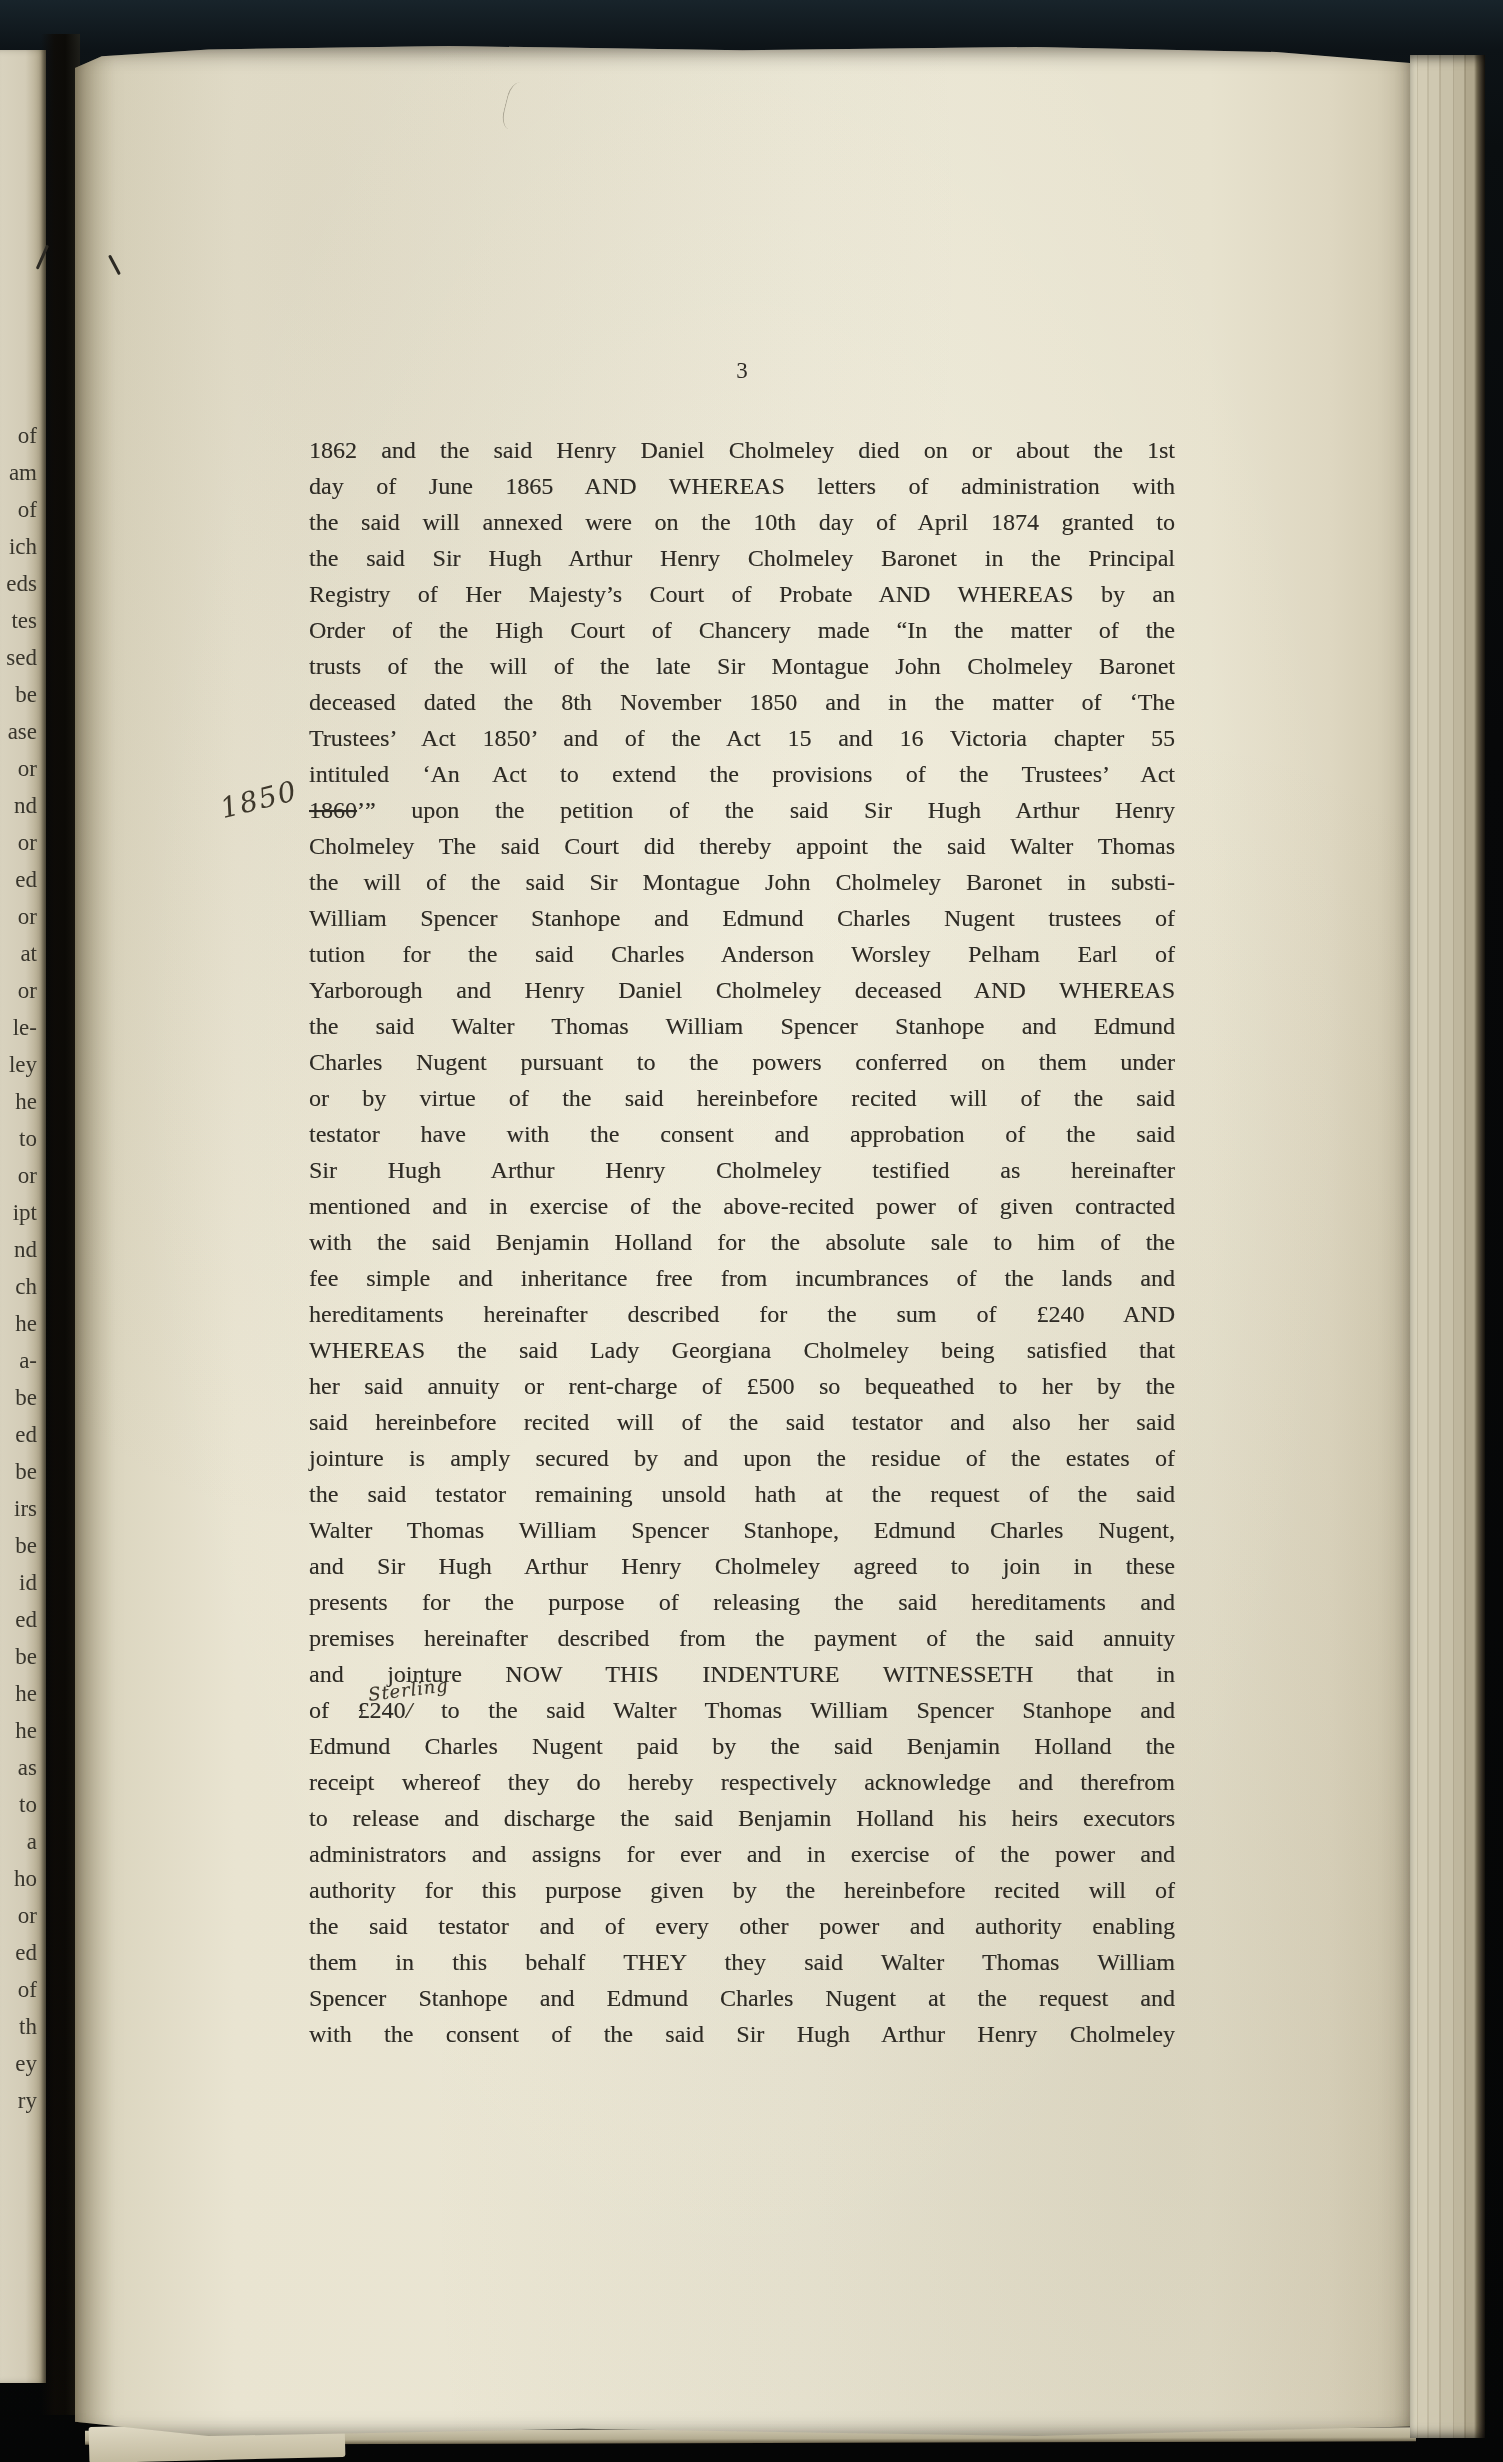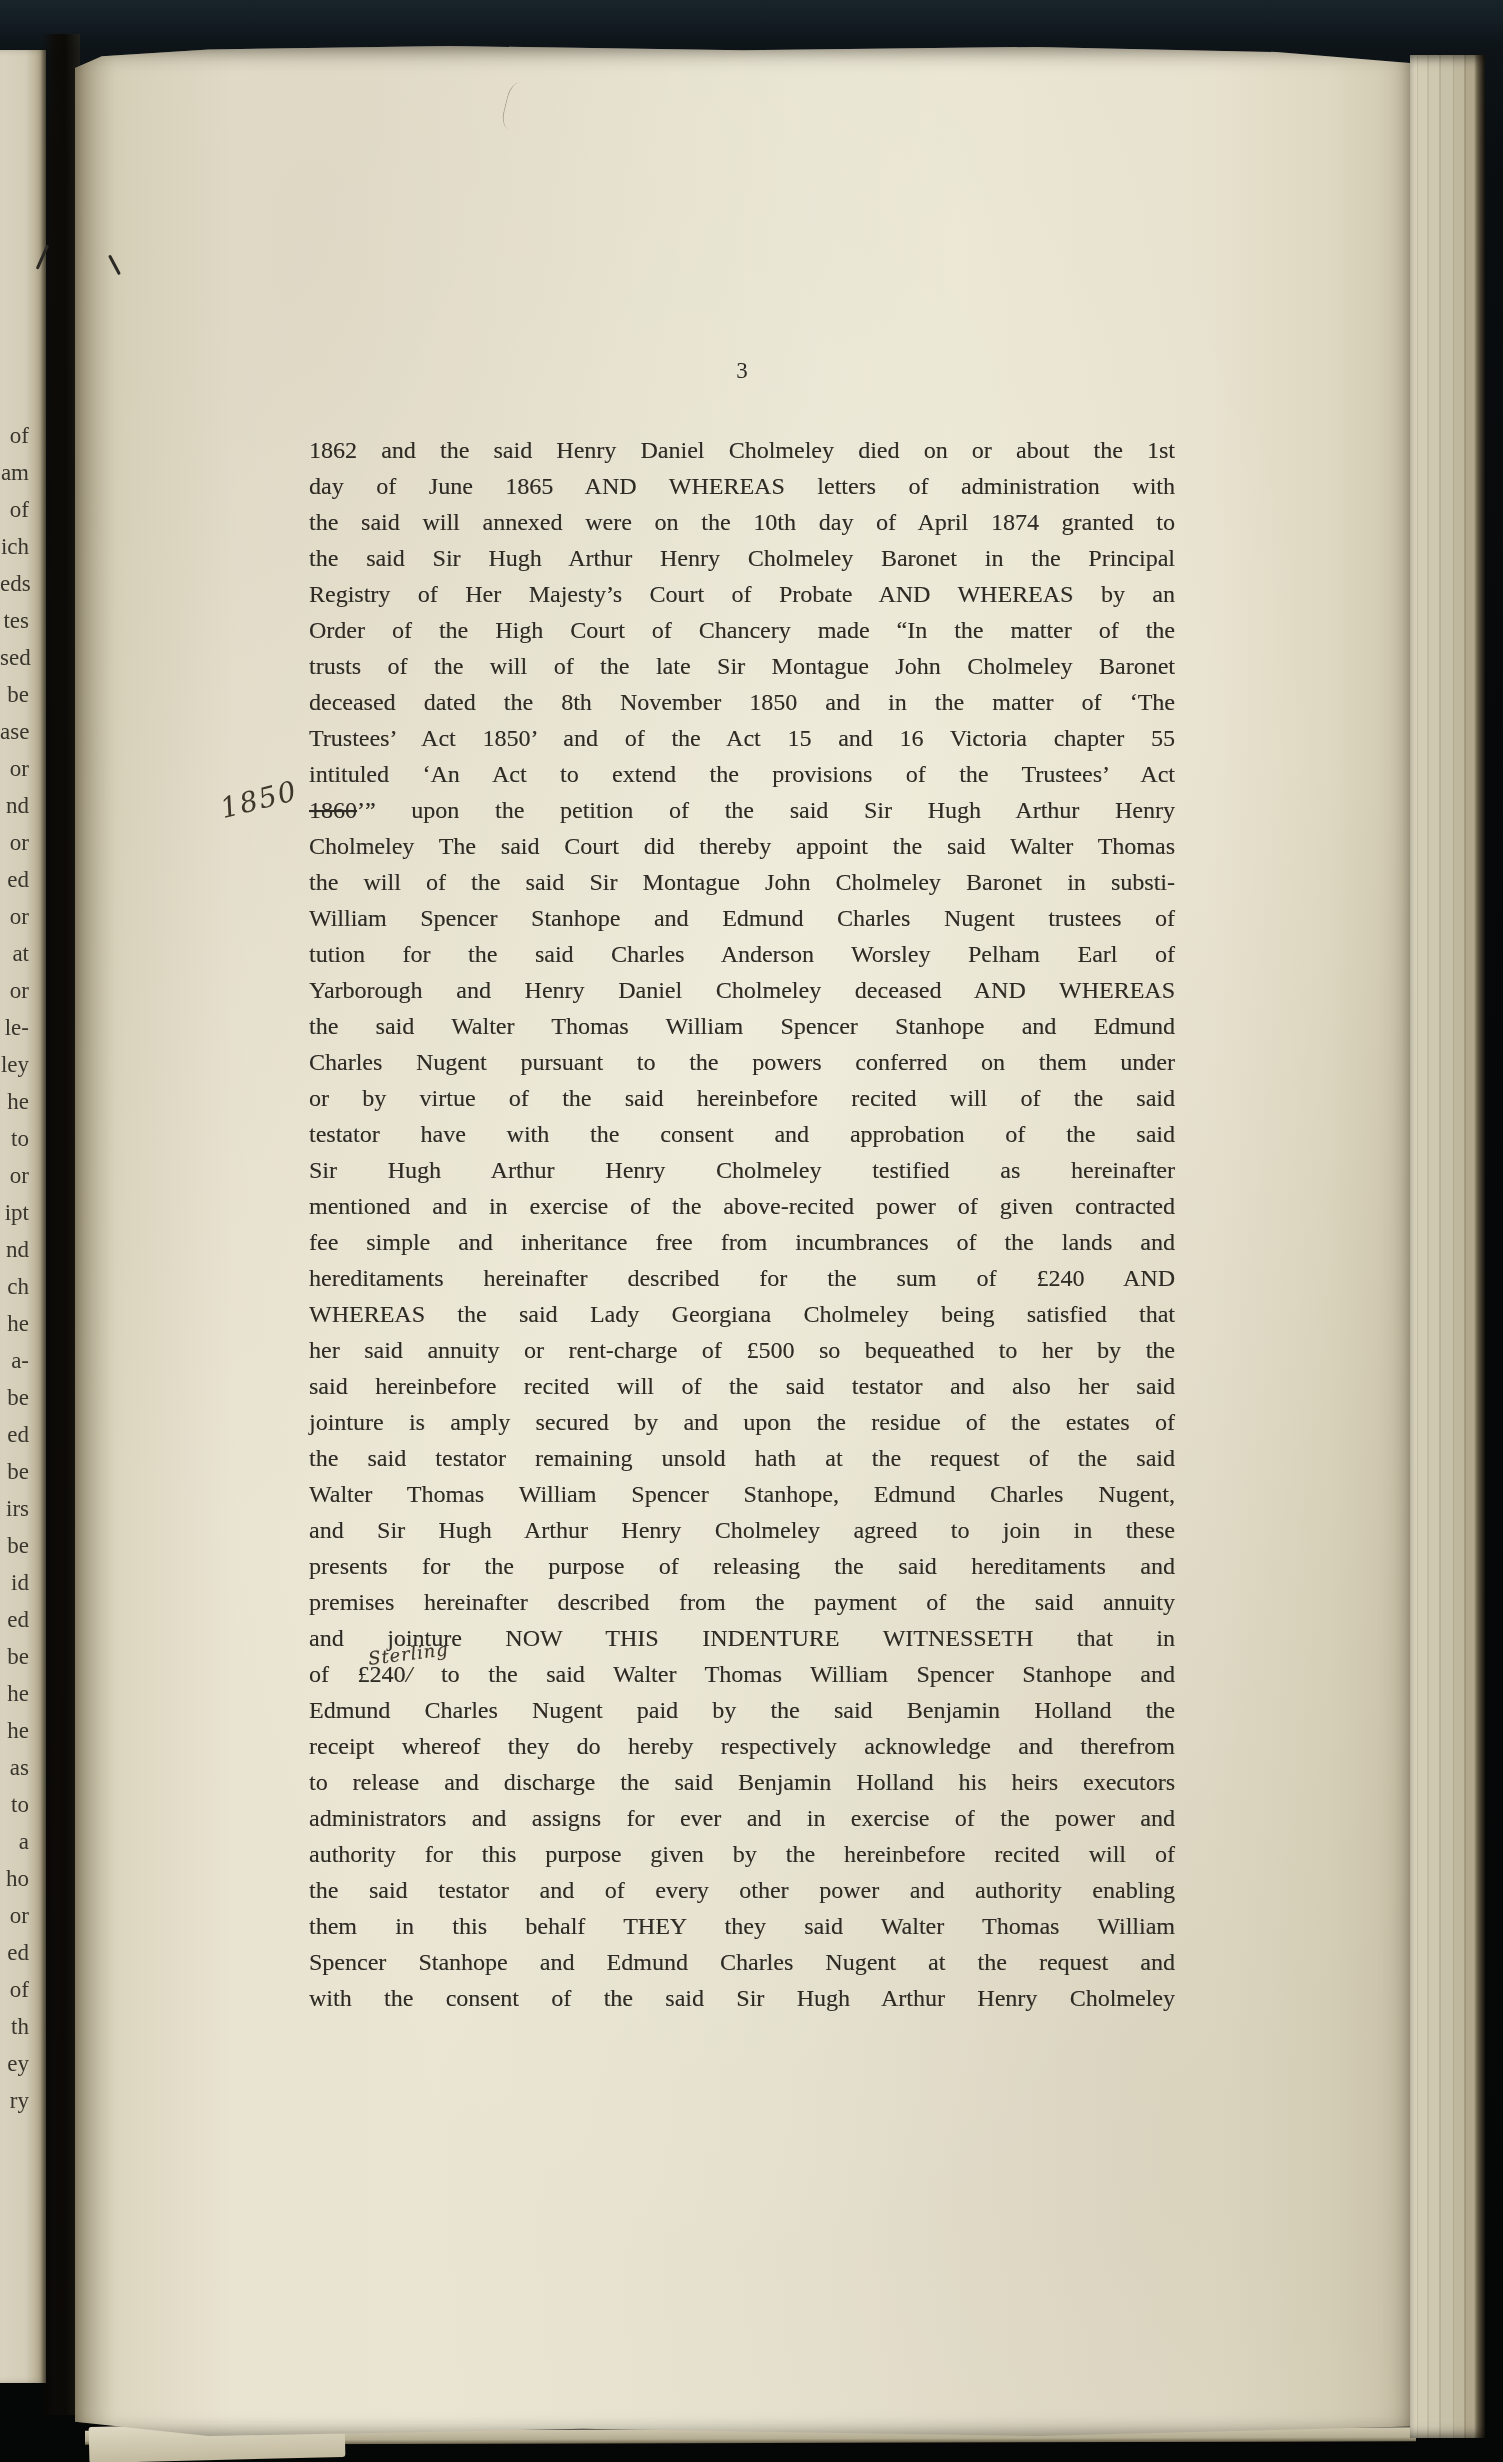--- a/index.html
+++ b/index.html
@@ -7,21 +7,21 @@
   body { font-family:"Liberation Serif", serif; background:#060707; position:relative; }
 
   .scene { position:absolute; inset:0;
     background: linear-gradient(180deg, #18242b 0%, #0d1317 2%, #0a0e10 6%, #070809 30%, #050606 100%); }
 
   
   .left-page { position:absolute; left:0; top:50px; width:46px; height:2333px; z-index:2;
     background: linear-gradient(90deg, #d9d3bf 0%, #d3ccb7 55%, #b6ad92 85%, #8a8168 100%);
     box-shadow: inset -5.1px 0 8.5px -3.4px rgba(30,25,15,0.55); }
   .fragments { position:absolute; left:0; top:367px; width:100%; }
-  .fragment { font-size:23px; line-height:37px; color:#38352c; text-align:right; padding-right:17px;
+  .fragment { font-size:23px; line-height:37px; color:#38352c; text-align:right; padding-right:9px;
     white-space:nowrap; }
 
   
   .gutter { position:absolute; left:41px; top:34px; width:39px; height:2381px; z-index:3;
     background: linear-gradient(90deg, rgba(40,34,22,0) 0%, rgba(14,11,7,0.85) 35%, rgba(12,10,6,0.92) 62%, rgba(52,44,28,0.45) 100%); }
 
   
   .under-edge { position:absolute; left:85px; top:2429px; width:1331px; height:13.7px; z-index:1;
     background: linear-gradient(180deg, #cdc6ae 0%, #b3ab90 70%, #6e664f 100%); transform:rotate(-0.15deg); }
   .bottom-peek { position:absolute; left:89px; top:2424px; width:256px; height:36px; z-index:1;
@@ -156,20 +156,21 @@
         <div class="textline"><span>the will of the said Sir Montague John Cholmeley Baronet in substi-</span></div>
         <div class="textline"><span>William Spencer Stanhope and Edmund Charles Nugent trustees of</span></div>
         <div class="textline"><span>tution for the said Charles Anderson Worsley Pelham Earl of</span></div>
         <div class="textline"><span>Yarborough and Henry Daniel Cholmeley deceased AND WHEREAS</span></div>
         <div class="textline"><span>the said Walter Thomas William Spencer Stanhope and Edmund</span></div>
         <div class="textline"><span>Charles Nugent pursuant to the powers conferred on them under</span></div>
         <div class="textline"><span>or by virtue of the said hereinbefore recited will of the said</span></div>
         <div class="textline"><span>testator have with the consent and approbation of the said</span></div>
         <div class="textline"><span>Sir Hugh Arthur Henry Cholmeley testified as hereinafter</span></div>
         <div class="textline"><span>mentioned and in exercise of the above-recited power of given contracted</span></div>
+        <div class="textline"><span>with the said Benjamin Holland for the absolute sale to him of the</span></div>
         <div class="textline"><span>fee simple and inheritance free from incumbrances of the lands and</span></div>
         <div class="textline"><span>hereditaments hereinafter described for the sum of £240 AND</span></div>
         <div class="textline"><span>WHEREAS the said Lady Georgiana Cholmeley being satisfied that</span></div>
         <div class="textline"><span>her said annuity or rent-charge of £500 so bequeathed to her by the</span></div>
         <div class="textline"><span>said hereinbefore recited will of the said testator and also her said</span></div>
         <div class="textline"><span>jointure is amply secured by and upon the residue of the estates of</span></div>
         <div class="textline"><span>the said testator remaining unsold hath at the request of the said</span></div>
         <div class="textline"><span>Walter Thomas William Spencer Stanhope, Edmund Charles Nugent,</span></div>
         <div class="textline"><span>and Sir Hugh Arthur Henry Cholmeley agreed to join in these</span></div>
         <div class="textline"><span>presents for the purpose of releasing the said hereditaments and</span></div>

